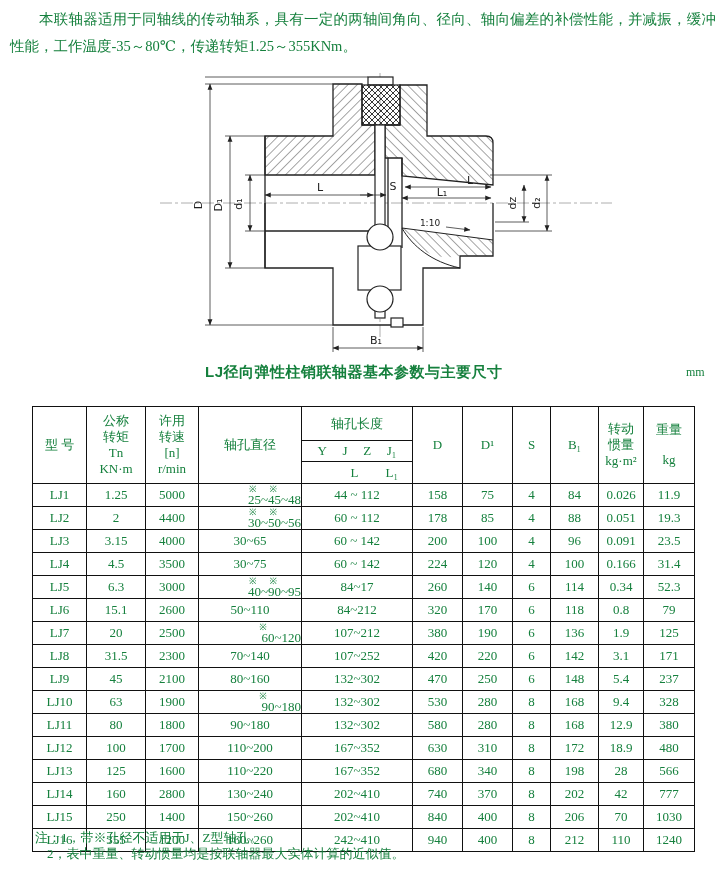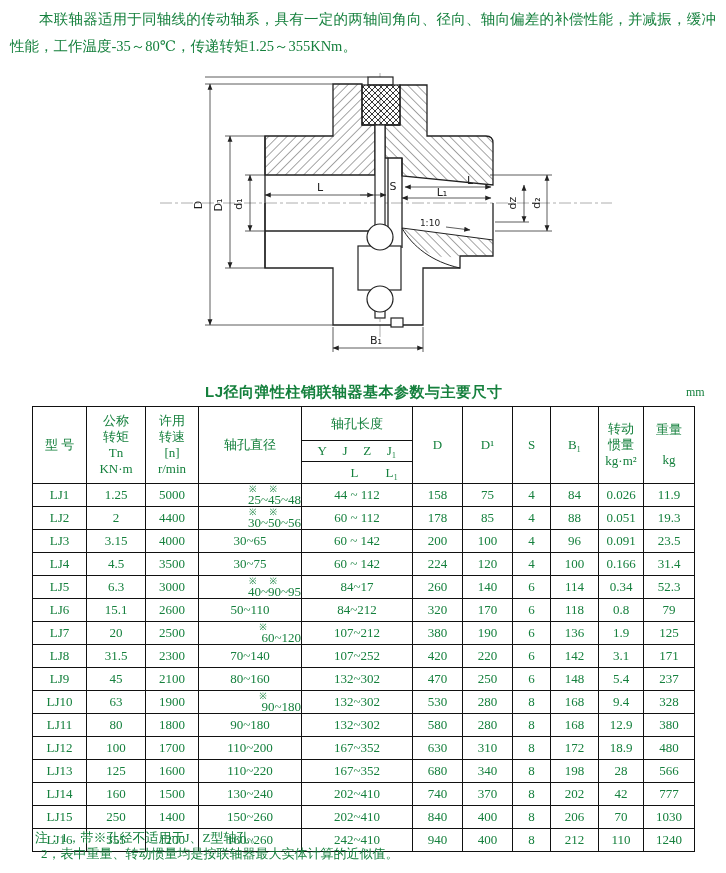--- a/index.html
+++ b/index.html
@@ -1,42 +1,42 @@
 <!DOCTYPE html>
 <html><head>
 <meta charset="utf-8">
 <style>
   html,body{margin:0;padding:0;background:#e8e8e8;}
   .page{position:relative;width:726px;height:873px;background:#ffffff;margin:0 auto;
         font-family:"Liberation Serif","DejaVu Serif",serif;color:#15803d;overflow:hidden;}
   .intro{position:absolute;left:10px;top:6px;width:706px;margin:0;
          font-size:14.5px;line-height:26.5px;text-indent:2em;text-align:justify;}
   .drawing{position:absolute;left:150px;top:70px;}
-  .caption-row{position:absolute;left:0;top:363px;width:618px;height:20px;margin-top:20px;}
+  .caption-row{position:absolute;left:0;top:363px;width:618px;height:20px;}
   .caption{position:absolute;left:205px;top:0;font-family:"Liberation Sans","DejaVu Sans",sans-serif;
            font-weight:700;font-size:15px;letter-spacing:0.5px;}
   .unit{position:absolute;left:686px;top:2px;font-size:12px;}
   table.params{position:absolute;left:32px;top:406px;border-collapse:collapse;table-layout:fixed;
                width:662px;font-size:13px;}
   table.params th,table.params td{border:1px solid #111;padding:0;text-align:center;vertical-align:middle;
                font-weight:normal;overflow:hidden;}
   thead .hl{line-height:16px;}
   tr.h1 th{height:33px;}
   tr.h2 th{height:20px;}
   tr.h3 th{height:21px;}
   .types{display:flex;justify-content:space-evenly;align-items:center;}
   .lsub{position:relative;height:20px;}
   .lsub span{position:absolute;top:2px;}
   .lsub .l1pos{left:44%;}
   .lsub .l2pos{left:76%;}
   tbody td{height:22px;line-height:20px;}
   .marks{font-size:9px;line-height:8px;transform:translateX(14px);letter-spacing:2px;}
   .bval{line-height:13px;text-align:right;}
   .notes{position:absolute;left:35px;top:830px;font-size:13px;line-height:15.5px;}
-  .notes .n2{margin-left:6px;}
+  .notes .n2{margin-left:12px;}
   svg text{font-family:"DejaVu Sans","Liberation Sans",sans-serif;font-size:11px;fill:#222;}
   svg text.small{font-size:9px;}
 </style>
 </head>
 <body>
 
 <div class="page">
 
   <p class="intro">本联轴器适用于同轴线的传动轴系，具有一定的两轴间角向、径向、轴向偏差的补偿性能，并减振，缓冲性能，工作温度-35～80℃，传递转矩1.25～355KNm。</p>
 
@@ -381,21 +381,21 @@
       <td>680</td>
       <td>340</td>
       <td>8</td>
       <td>198</td>
       <td>28</td>
       <td>566</td>
     </tr>
         <tr>
       <td>LJ14</td>
       <td>160</td>
-      <td>1500</td>
+      <td>2800</td>
       <td>130~240</td>
       <td>202~410</td>
       <td>740</td>
       <td>370</td>
       <td>8</td>
       <td>202</td>
       <td>42</td>
       <td>777</td>
     </tr>
         <tr>

